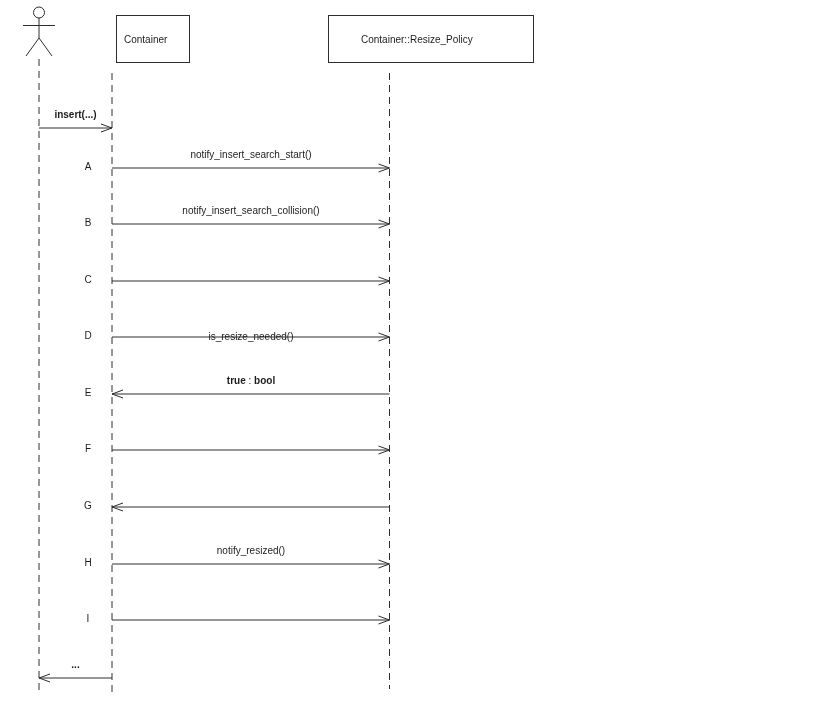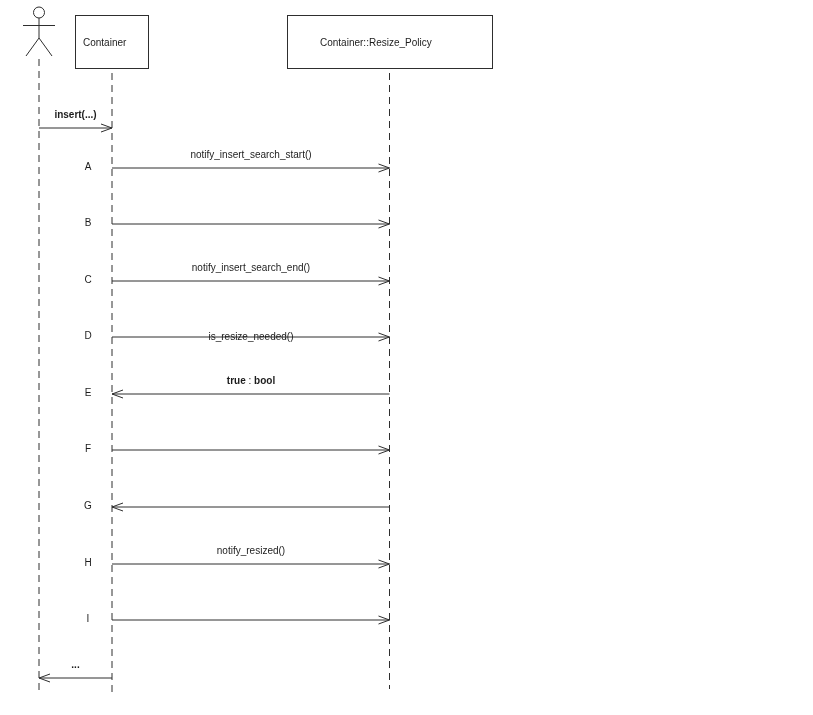--- a/index.html
+++ b/index.html
@@ -17,30 +17,31 @@
     color: #1c1c1c;
   }
   .canvas svg {
     position: absolute;
     left: 0;
     top: 0;
   }
   .pbox {
     position: absolute;
     top: 15px;
-    height: 54px;
+    height: 48px;
     box-sizing: border-box;
     border: 1px solid #2e2e2e;
     background: #ffffff;
     display: flex;
     align-items: center;
     padding-left: 7px;
     font-size: 10px;
     line-height: 13px;
     white-space: nowrap;
+    margin-left: 41px;
   }
   .mlabel {
     position: absolute;
     left: 113px;
     width: 276px;
     text-align: center;
     font-size: 10px;
     line-height: 13px;
     white-space: nowrap;
   }
@@ -141,20 +142,20 @@
   <div class="mletter" style="top:216px">B</div>
   <div class="mletter" style="top:273px">C</div>
   <div class="mletter" style="top:329px">D</div>
   <div class="mletter" style="top:386px">E</div>
   <div class="mletter" style="top:442px">F</div>
   <div class="mletter" style="top:499px">G</div>
   <div class="mletter" style="top:556px">H</div>
   <div class="mletter" style="top:612px">I</div>
 
   <div class="mlabel" style="top:148px">notify_insert_search_start()</div>
-  <div class="mlabel" style="top:261px">notify_insert_search_end()</div>
+  <div class="mlabel" style="top:204px">notify_insert_search_collision()</div>
   <div class="mlabel" style="top:330px">is_resize_needed()</div>
   <div class="mlabel" style="top:374px"><span class="bold">true</span><span> : </span><span class="bold">bool</span></div>
   <div class="mlabel" style="top:544px">notify_resized()</div>
 
   <div class="mlabel narrow" style="top:658px">...</div>
 
 </div>
 
 </body></html>

